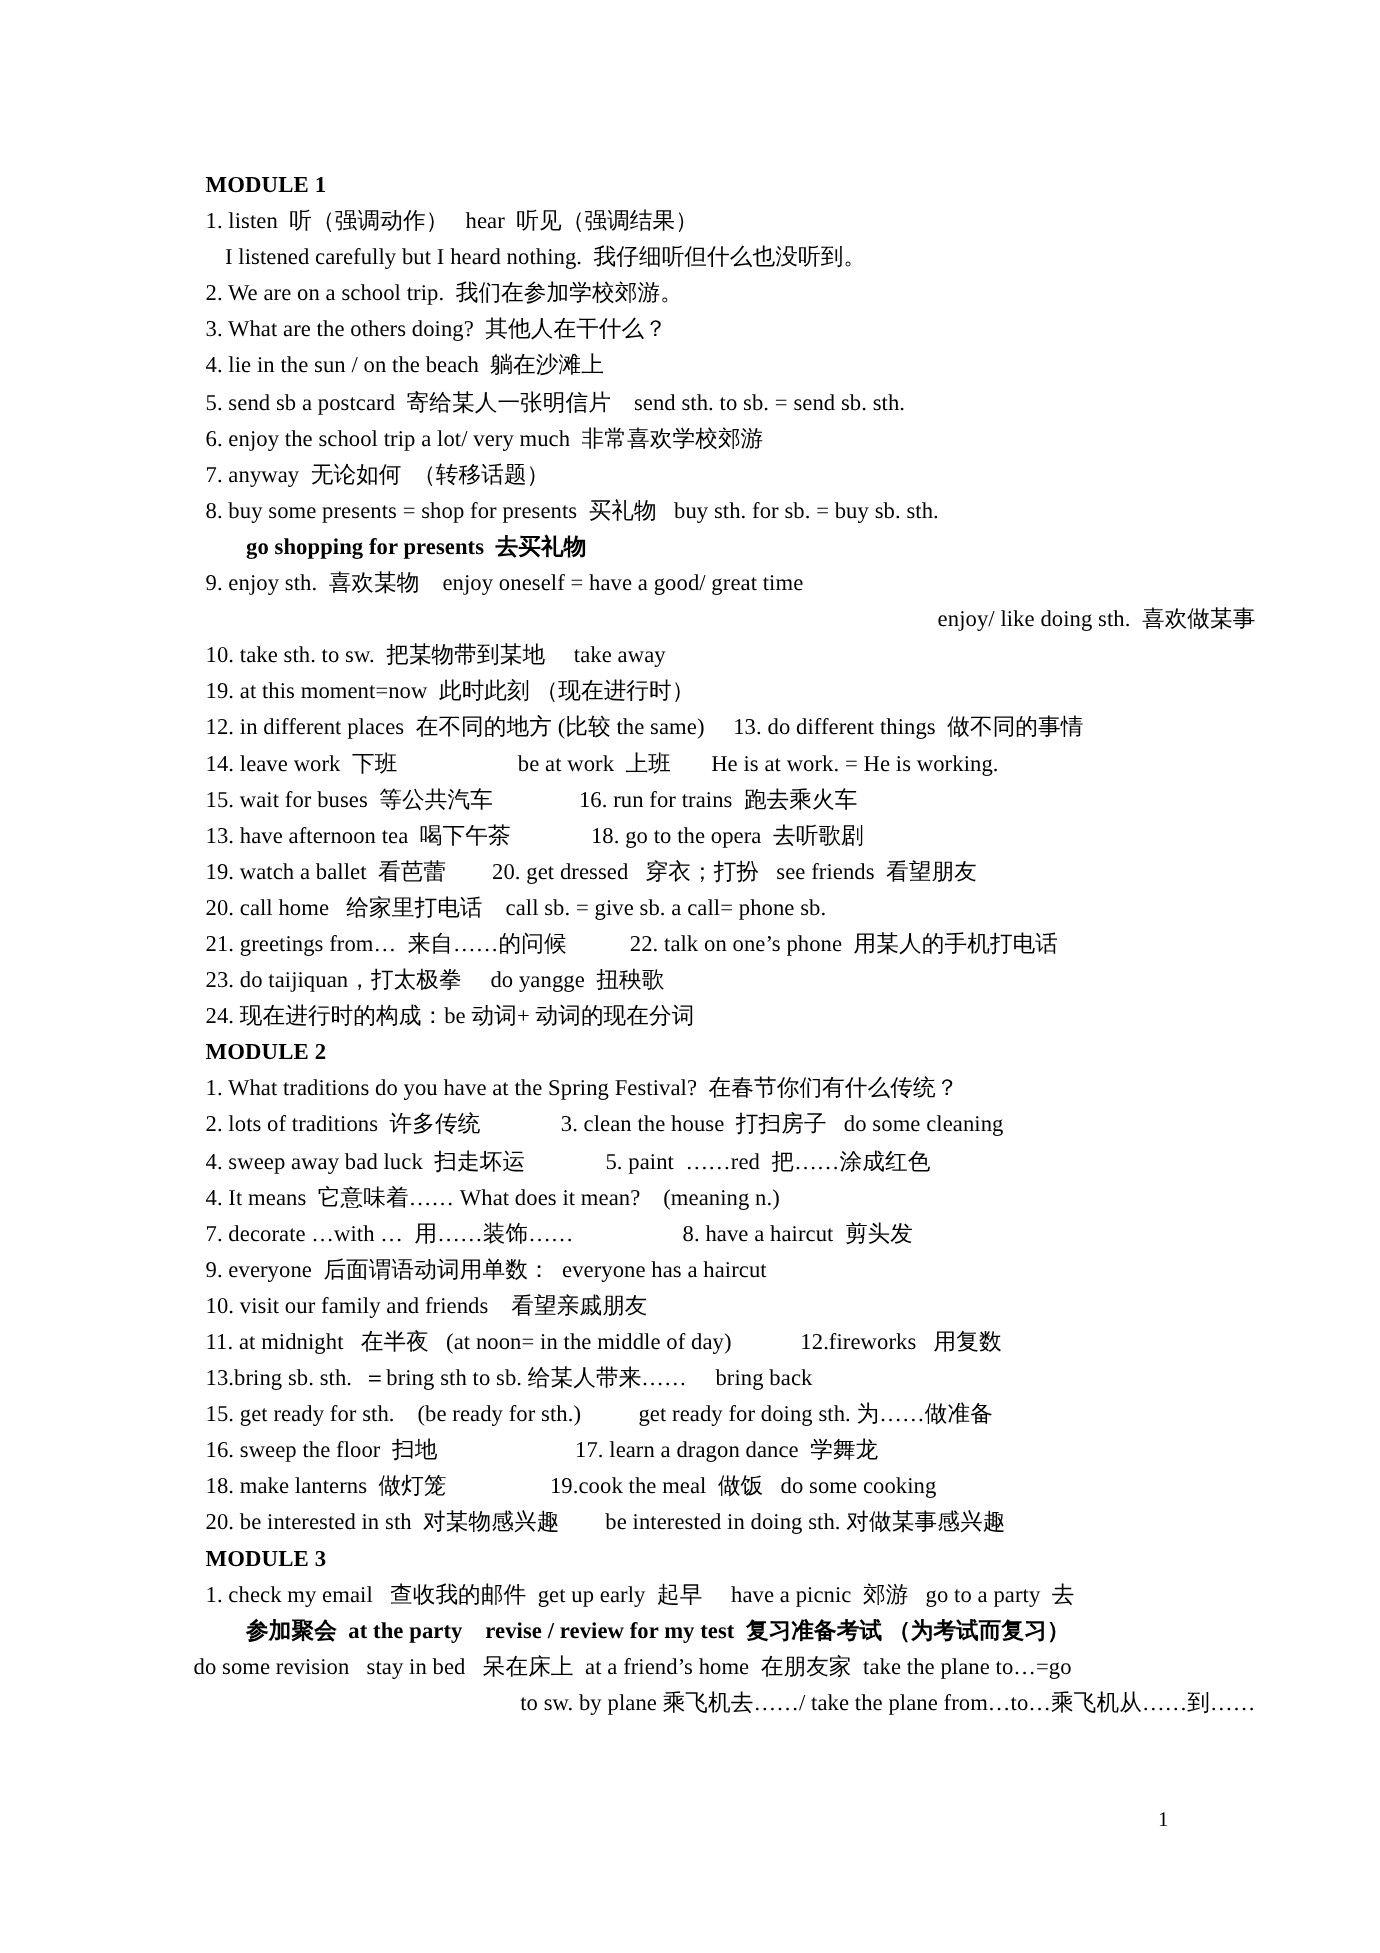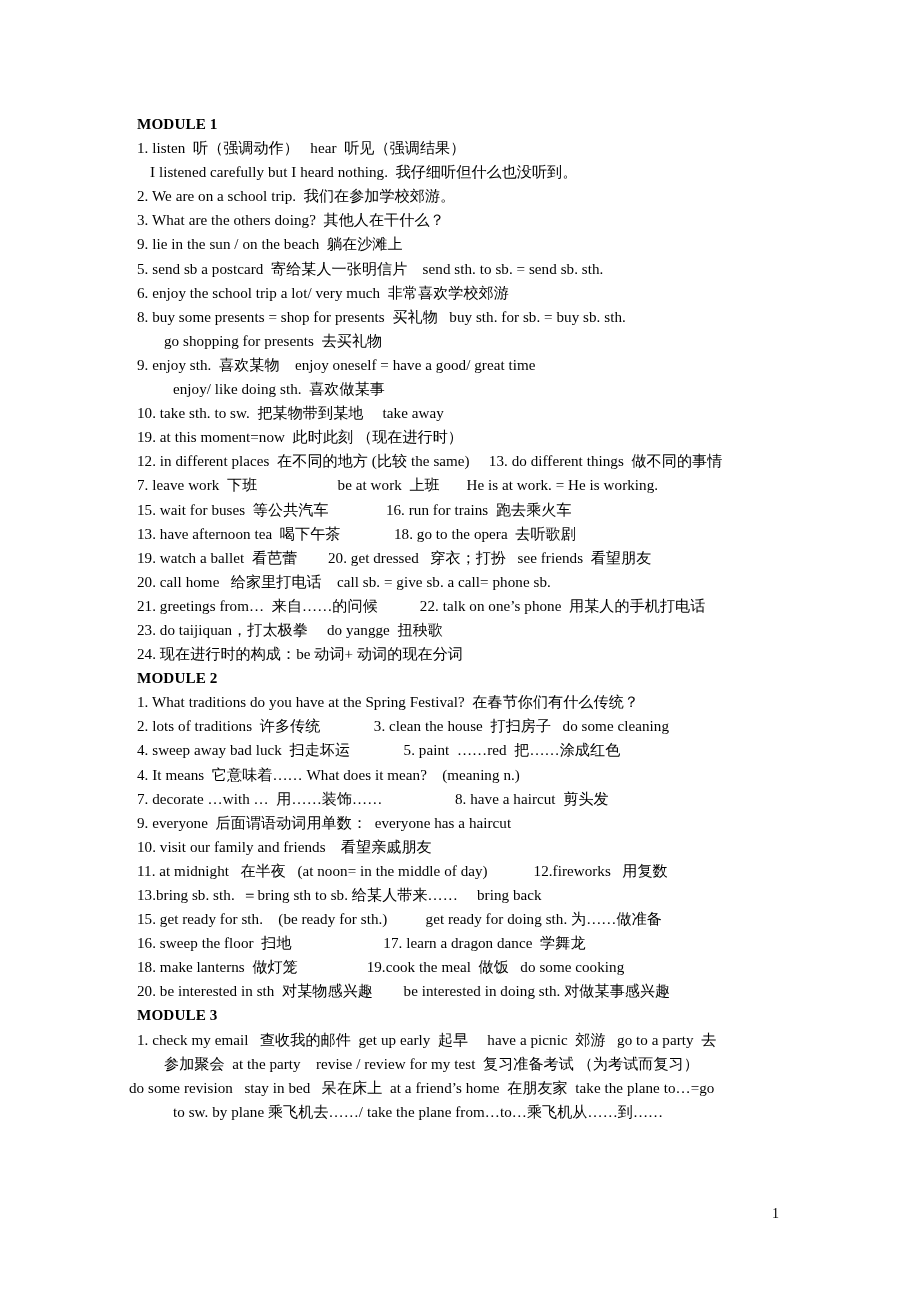--- a/index.html
+++ b/index.html
@@ -43,22 +43,22 @@
 
   .line {
     font-size: 15.1px;
     line-height: 24.1px;
     white-space: pre;
     letter-spacing: 0.05px;
   }
 
   
   .ind-1 { padding-left: 13px; font-family: Liberation Serif, serif; }
-  .ind-2 { padding-left: 27px; }
-  .ind-3 { padding-left: 36px; }
+  .ind-2 { padding-left: 27px; font-weight: bold; }
+  .ind-3 { padding-left: 36px; text-align: right; }
   .ind-neg { margin-left: -8px; }
 
   .pageno {
     position: absolute;
     left: 772px;
     top: 1205px;
     font-size: 14px;
     line-height: 18px;
     font-family: "Liberation Serif", "DejaVu Serif", serif;
     white-space: pre;
@@ -67,31 +67,32 @@
 </head>
 <body>
 
 <div class="page">
   <div class="content" id="body-root">
       <div class="module-head">MODULE 1</div>
       <div class="line">1. listen  听（强调动作）   hear  听见（强调结果）</div>
       <div class="line ind-1">I listened carefully but I heard nothing.  我仔细听但什么也没听到。</div>
       <div class="line">2. We are on a school trip.  我们在参加学校郊游。</div>
       <div class="line">3. What are the others doing?  其他人在干什么？</div>
-      <div class="line">9. lie in the sun / on the beach  躺在沙滩上</div>
+      <div class="line">4. lie in the sun / on the beach  躺在沙滩上</div>
       <div class="line">5. send sb a postcard  寄给某人一张明信片    send sth. to sb. = send sb. sth.</div>
       <div class="line">6. enjoy the school trip a lot/ very much  非常喜欢学校郊游</div>
+      <div class="line">7. anyway  无论如何  （转移话题）</div>
       <div class="line">8. buy some presents = shop for presents  买礼物   buy sth. for sb. = buy sb. sth.</div>
       <div class="line ind-2">go shopping for presents  去买礼物</div>
       <div class="line">9. enjoy sth.  喜欢某物    enjoy oneself = have a good/ great time</div>
       <div class="line ind-3">enjoy/ like doing sth.  喜欢做某事</div>
       <div class="line">10. take sth. to sw.  把某物带到某地     take away</div>
       <div class="line">19. at this moment=now  此时此刻 （现在进行时）</div>
       <div class="line">12. in different places  在不同的地方 (比较 the same)     13. do different things  做不同的事情</div>
-      <div class="line">7. leave work  下班                     be at work  上班       He is at work. = He is working.</div>
+      <div class="line">14. leave work  下班                     be at work  上班       He is at work. = He is working.</div>
       <div class="line">15. wait for buses  等公共汽车               16. run for trains  跑去乘火车</div>
       <div class="line">13. have afternoon tea  喝下午茶              18. go to the opera  去听歌剧</div>
       <div class="line">19. watch a ballet  看芭蕾        20. get dressed   穿衣；打扮   see friends  看望朋友</div>
       <div class="line">20. call home   给家里打电话    call sb. = give sb. a call= phone sb.</div>
       <div class="line">21. greetings from…  来自……的问候           22. talk on one’s phone  用某人的手机打电话</div>
       <div class="line">23. do taijiquan，打太极拳     do yangge  扭秧歌</div>
       <div class="line">24. 现在进行时的构成：be 动词+ 动词的现在分词</div>
       <div class="module-head">MODULE 2</div>
       <div class="line">1. What traditions do you have at the Spring Festival?  在春节你们有什么传统？</div>
       <div class="line">2. lots of traditions  许多传统              3. clean the house  打扫房子   do some cleaning</div>

